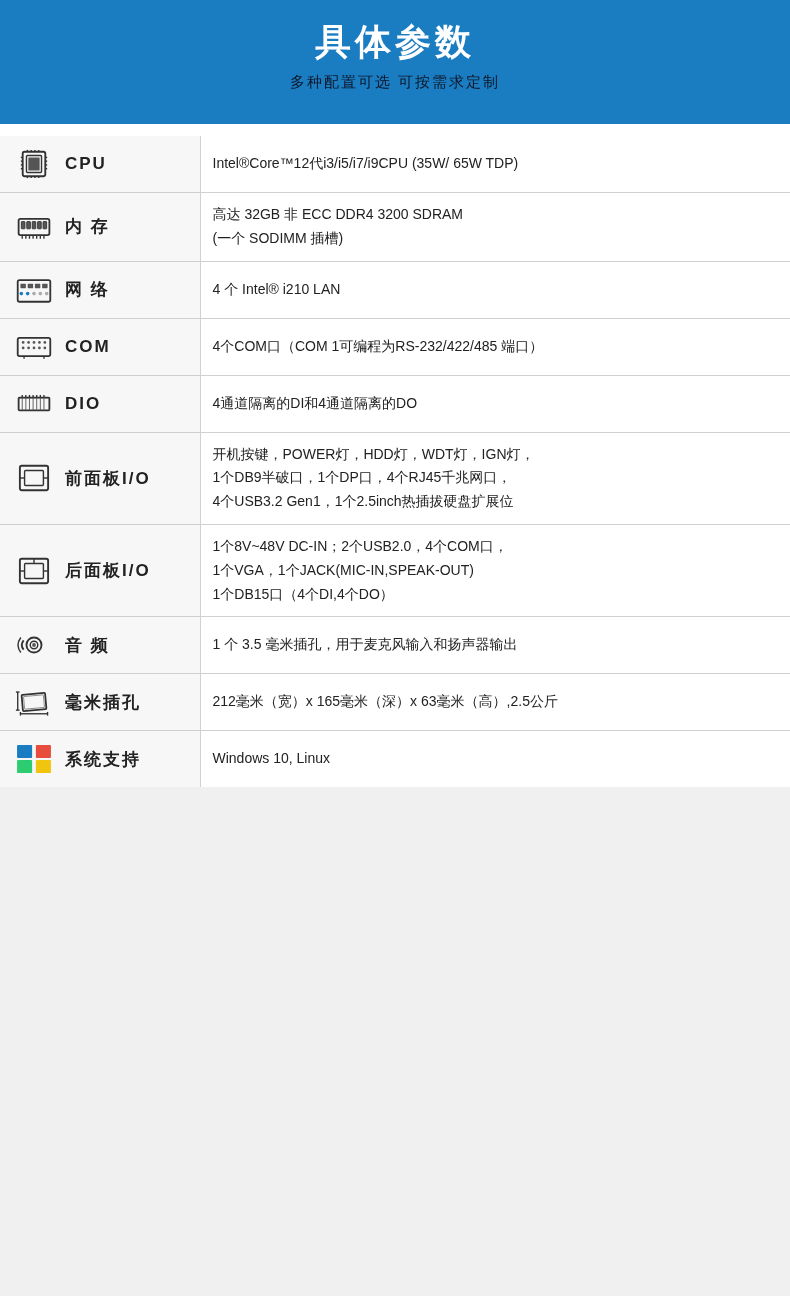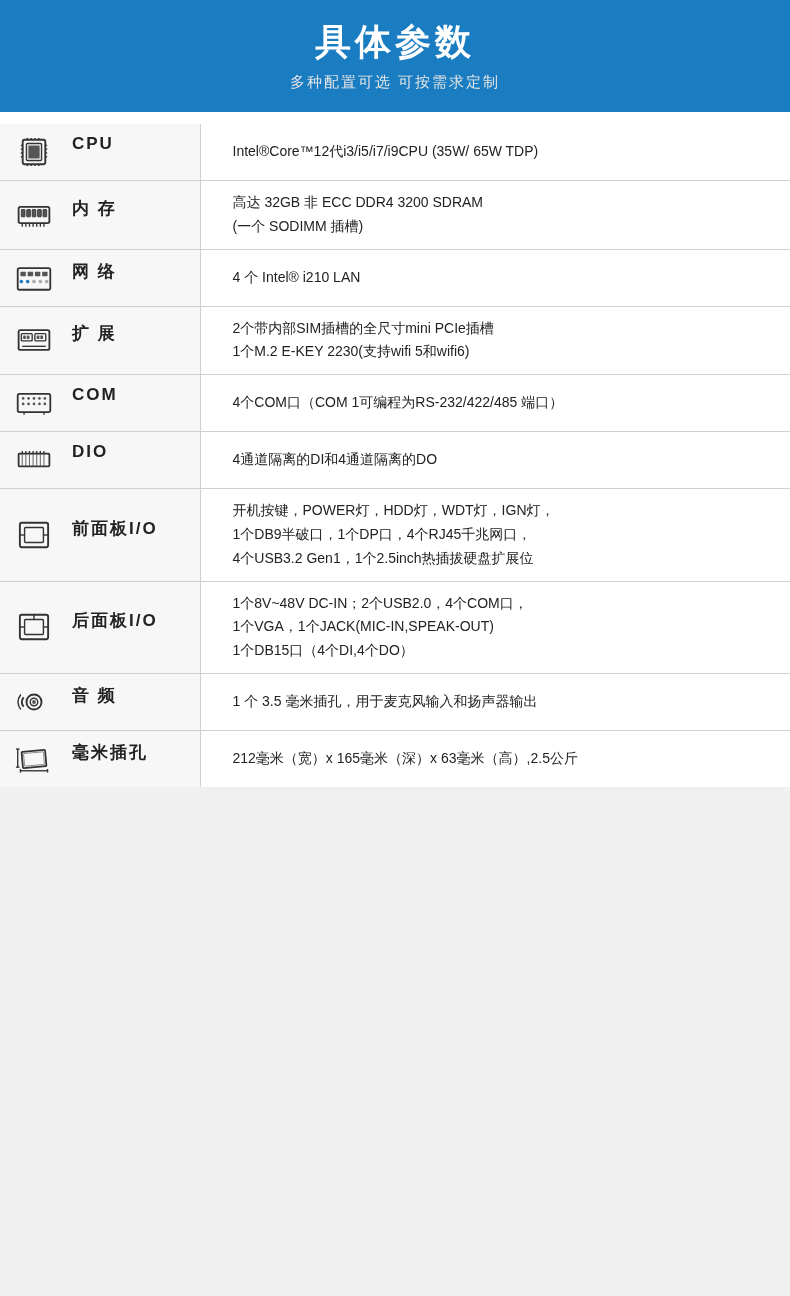--- a/index.html
+++ b/index.html
@@ -8,32 +8,32 @@
       background: #f0f0f0;
       width: 790px;
       min-height: 1296px;
     }
     .page-wrapper {
       width: 790px;
       background: #fff;
     }
     .header {
       background: #1a7cc1;
-      padding: 18px 20px 20px;
+      padding: 18px 20px 32px;
       text-align: center;
     }
     .header-title {
       color: #fff;
       font-size: 36px;
       font-weight: bold;
       letter-spacing: 4px;
       margin-bottom: 6px;
     }
     .header-subtitle {
-      color: #e5e5e5;
+      color: #0f172a;
       font-size: 15px;
       letter-spacing: 2px;
     }
     .spec-table {
       width: 100%;
       border-collapse: collapse;
       margin: 12px 0;
     }
     .spec-table tr {
       border-bottom: 1px solid #d0d0d0;
@@ -43,22 +43,22 @@
     }
     .label-cell {
       width: 200px;
       padding: 10px 8px 10px 12px;
       background: #f7f7f7;
       vertical-align: middle;
       border-right: 1px solid #d0d0d0;
     }
     .label-inner {
       display: flex;
-      align-items: flex-start;
-      gap: 16px;
+      align-items: center;
+      gap: 9px;
     }
     .icon-box {
       width: 44px;
       height: 36px;
       display: flex;
       align-items: center;
       justify-content: center;
       flex-shrink: 0;
     }
     .icon-box svg {
@@ -66,21 +66,21 @@
       height: 32px;
     }
     .label-text {
       font-size: 17px;
       font-weight: bold;
       color: #222;
       letter-spacing: 2px;
       white-space: nowrap;
     }
     .value-cell {
-      padding: 10px 32px;
+      padding: 10px 12px;
       vertical-align: middle;
       font-size: 14px;
       color: #222;
       line-height: 1.7;
     }
   </style>
 </head>
 <body>
 
 <div class="page-wrapper">
@@ -167,40 +167,20 @@
     <span class="label-text">网 络</span>
   </div>
           </td>
           <td class="value-cell">4 个 Intel® i210 LAN</td>
         </tr>
         <tr>
           <td class="label-cell">
             <div class="label-inner">
     <div class="icon-box">
                 <svg viewBox="0 0 42 34" xmlns="http://www.w3.org/2000/svg">
-    <rect x="4" y="6" width="34" height="22" rx="2" fill="none" stroke="#333" stroke-width="2"></rect>
-    <rect x="7" y="10" width="12" height="8" rx="1" fill="none" stroke="#333" stroke-width="1.5"></rect>
-    <rect x="22" y="10" width="12" height="8" rx="1" fill="none" stroke="#333" stroke-width="1.5"></rect>
-    <rect x="9" y="12" width="3" height="4" rx="0.5" fill="#555"></rect>
-    <rect x="13" y="12" width="3" height="4" rx="0.5" fill="#555"></rect>
-    <rect x="24" y="12" width="3" height="4" rx="0.5" fill="#555"></rect>
-    <rect x="28" y="12" width="3" height="4" rx="0.5" fill="#555"></rect>
-    <line x1="8" y1="24" x2="34" y2="24" stroke="#333" stroke-width="1.5"></line>
-  </svg>
-              </div>
-    <span class="label-text">扩 展</span>
-  </div>
-          </td>
-          <td class="value-cell">2个带内部SIM插槽的全尺寸mini PCIe插槽<br>1个M.2 E-KEY 2230(支持wifi 5和wifi6)</td>
-        </tr>
-        <tr>
-          <td class="label-cell">
-            <div class="label-inner">
-    <div class="icon-box">
-                <svg viewBox="0 0 42 34" xmlns="http://www.w3.org/2000/svg">
     <rect x="3" y="7" width="36" height="20" rx="2" fill="none" stroke="#333" stroke-width="2"></rect>
     <circle cx="9" cy="12" r="1.5" fill="#555"></circle>
     <circle cx="15" cy="12" r="1.5" fill="#555"></circle>
     <circle cx="21" cy="12" r="1.5" fill="#555"></circle>
     <circle cx="27" cy="12" r="1.5" fill="#555"></circle>
     <circle cx="33" cy="12" r="1.5" fill="#555"></circle>
     <circle cx="9" cy="18" r="1.5" fill="#555"></circle>
     <circle cx="15" cy="18" r="1.5" fill="#555"></circle>
     <circle cx="21" cy="18" r="1.5" fill="#555"></circle>
     <circle cx="27" cy="18" r="1.5" fill="#555"></circle>
@@ -305,15 +285,31 @@
     <line x1="3" y1="6" x2="3" y2="26" stroke="#333" stroke-width="1.5"></line>
     <line x1="1" y1="6" x2="5" y2="6" stroke="#333" stroke-width="1.5"></line>
     <line x1="1" y1="26" x2="5" y2="26" stroke="#333" stroke-width="1.5"></line>
   </svg>
               </div>
     <span class="label-text">毫米插孔</span>
   </div>
           </td>
           <td class="value-cell">212毫米（宽）x 165毫米（深）x 63毫米（高）,2.5公斤</td>
         </tr>
+        <tr>
+          <td class="label-cell">
+            <div class="label-inner">
+    <div class="icon-box">
+                <svg viewBox="0 0 40 34" xmlns="http://www.w3.org/2000/svg">
+    <rect x="2" y="2" width="16" height="14" rx="1" fill="#1a7cc1"></rect>
+    <rect x="22" y="2" width="16" height="14" rx="1" fill="#e74c3c"></rect>
+    <rect x="2" y="18" width="16" height="14" rx="1" fill="#2ecc71"></rect>
+    <rect x="22" y="18" width="16" height="14" rx="1" fill="#f1c40f"></rect>
+  </svg>
+              </div>
+    <span class="label-text">系统支持</span>
+  </div>
+          </td>
+          <td class="value-cell">Windows 10, Linux</td>
+        </tr>
       </tbody>
   </table>
 </div>
 
 </body></html>

